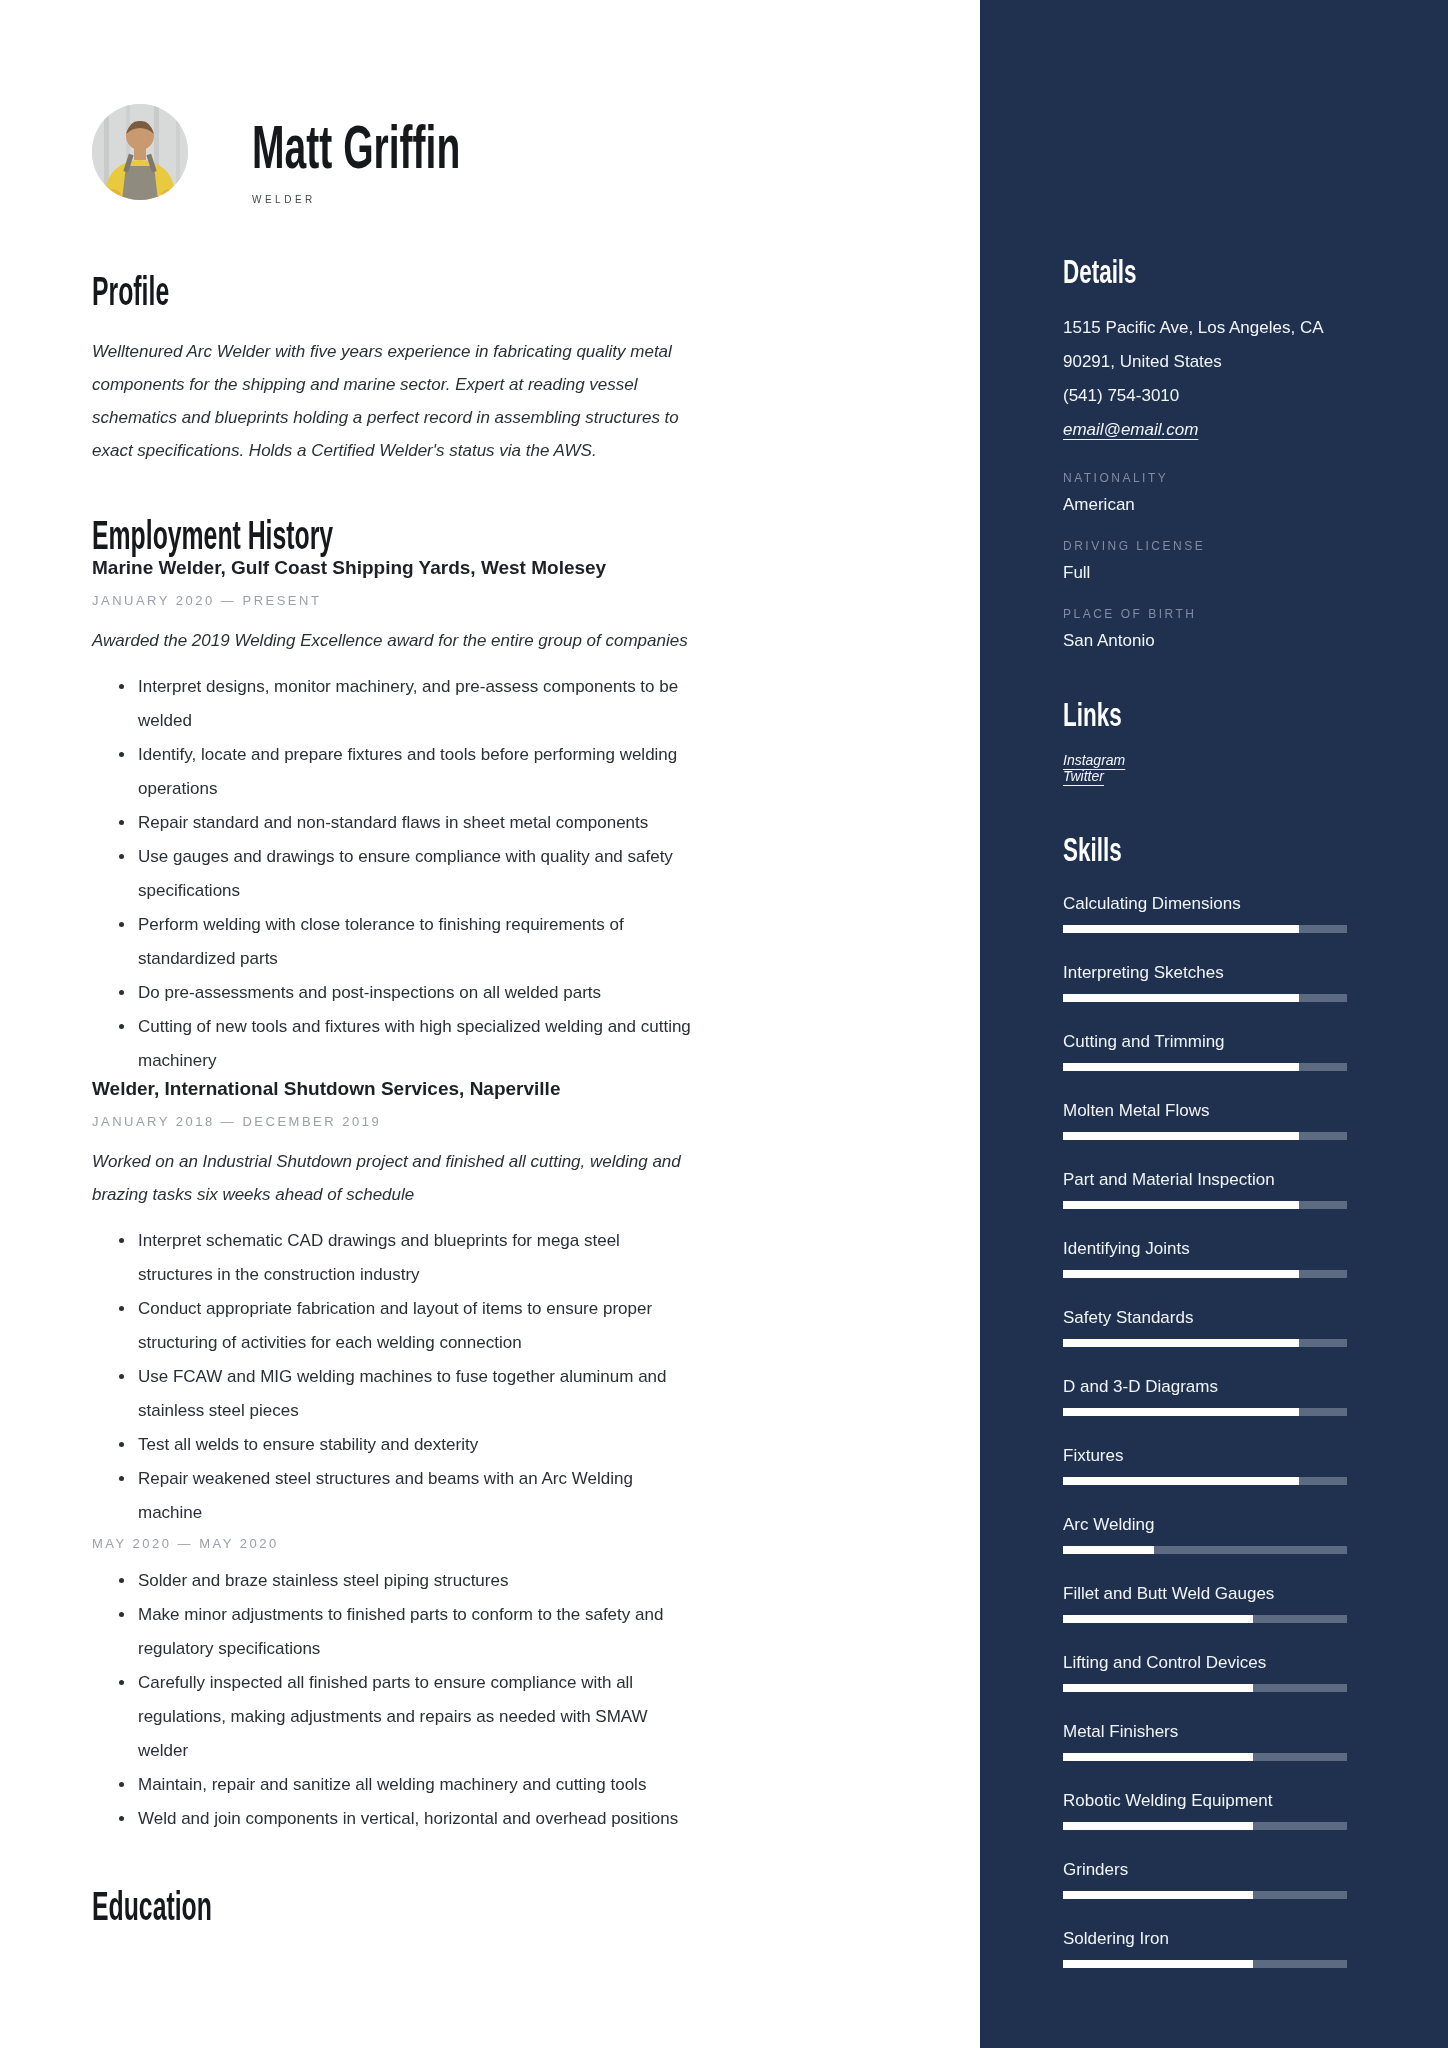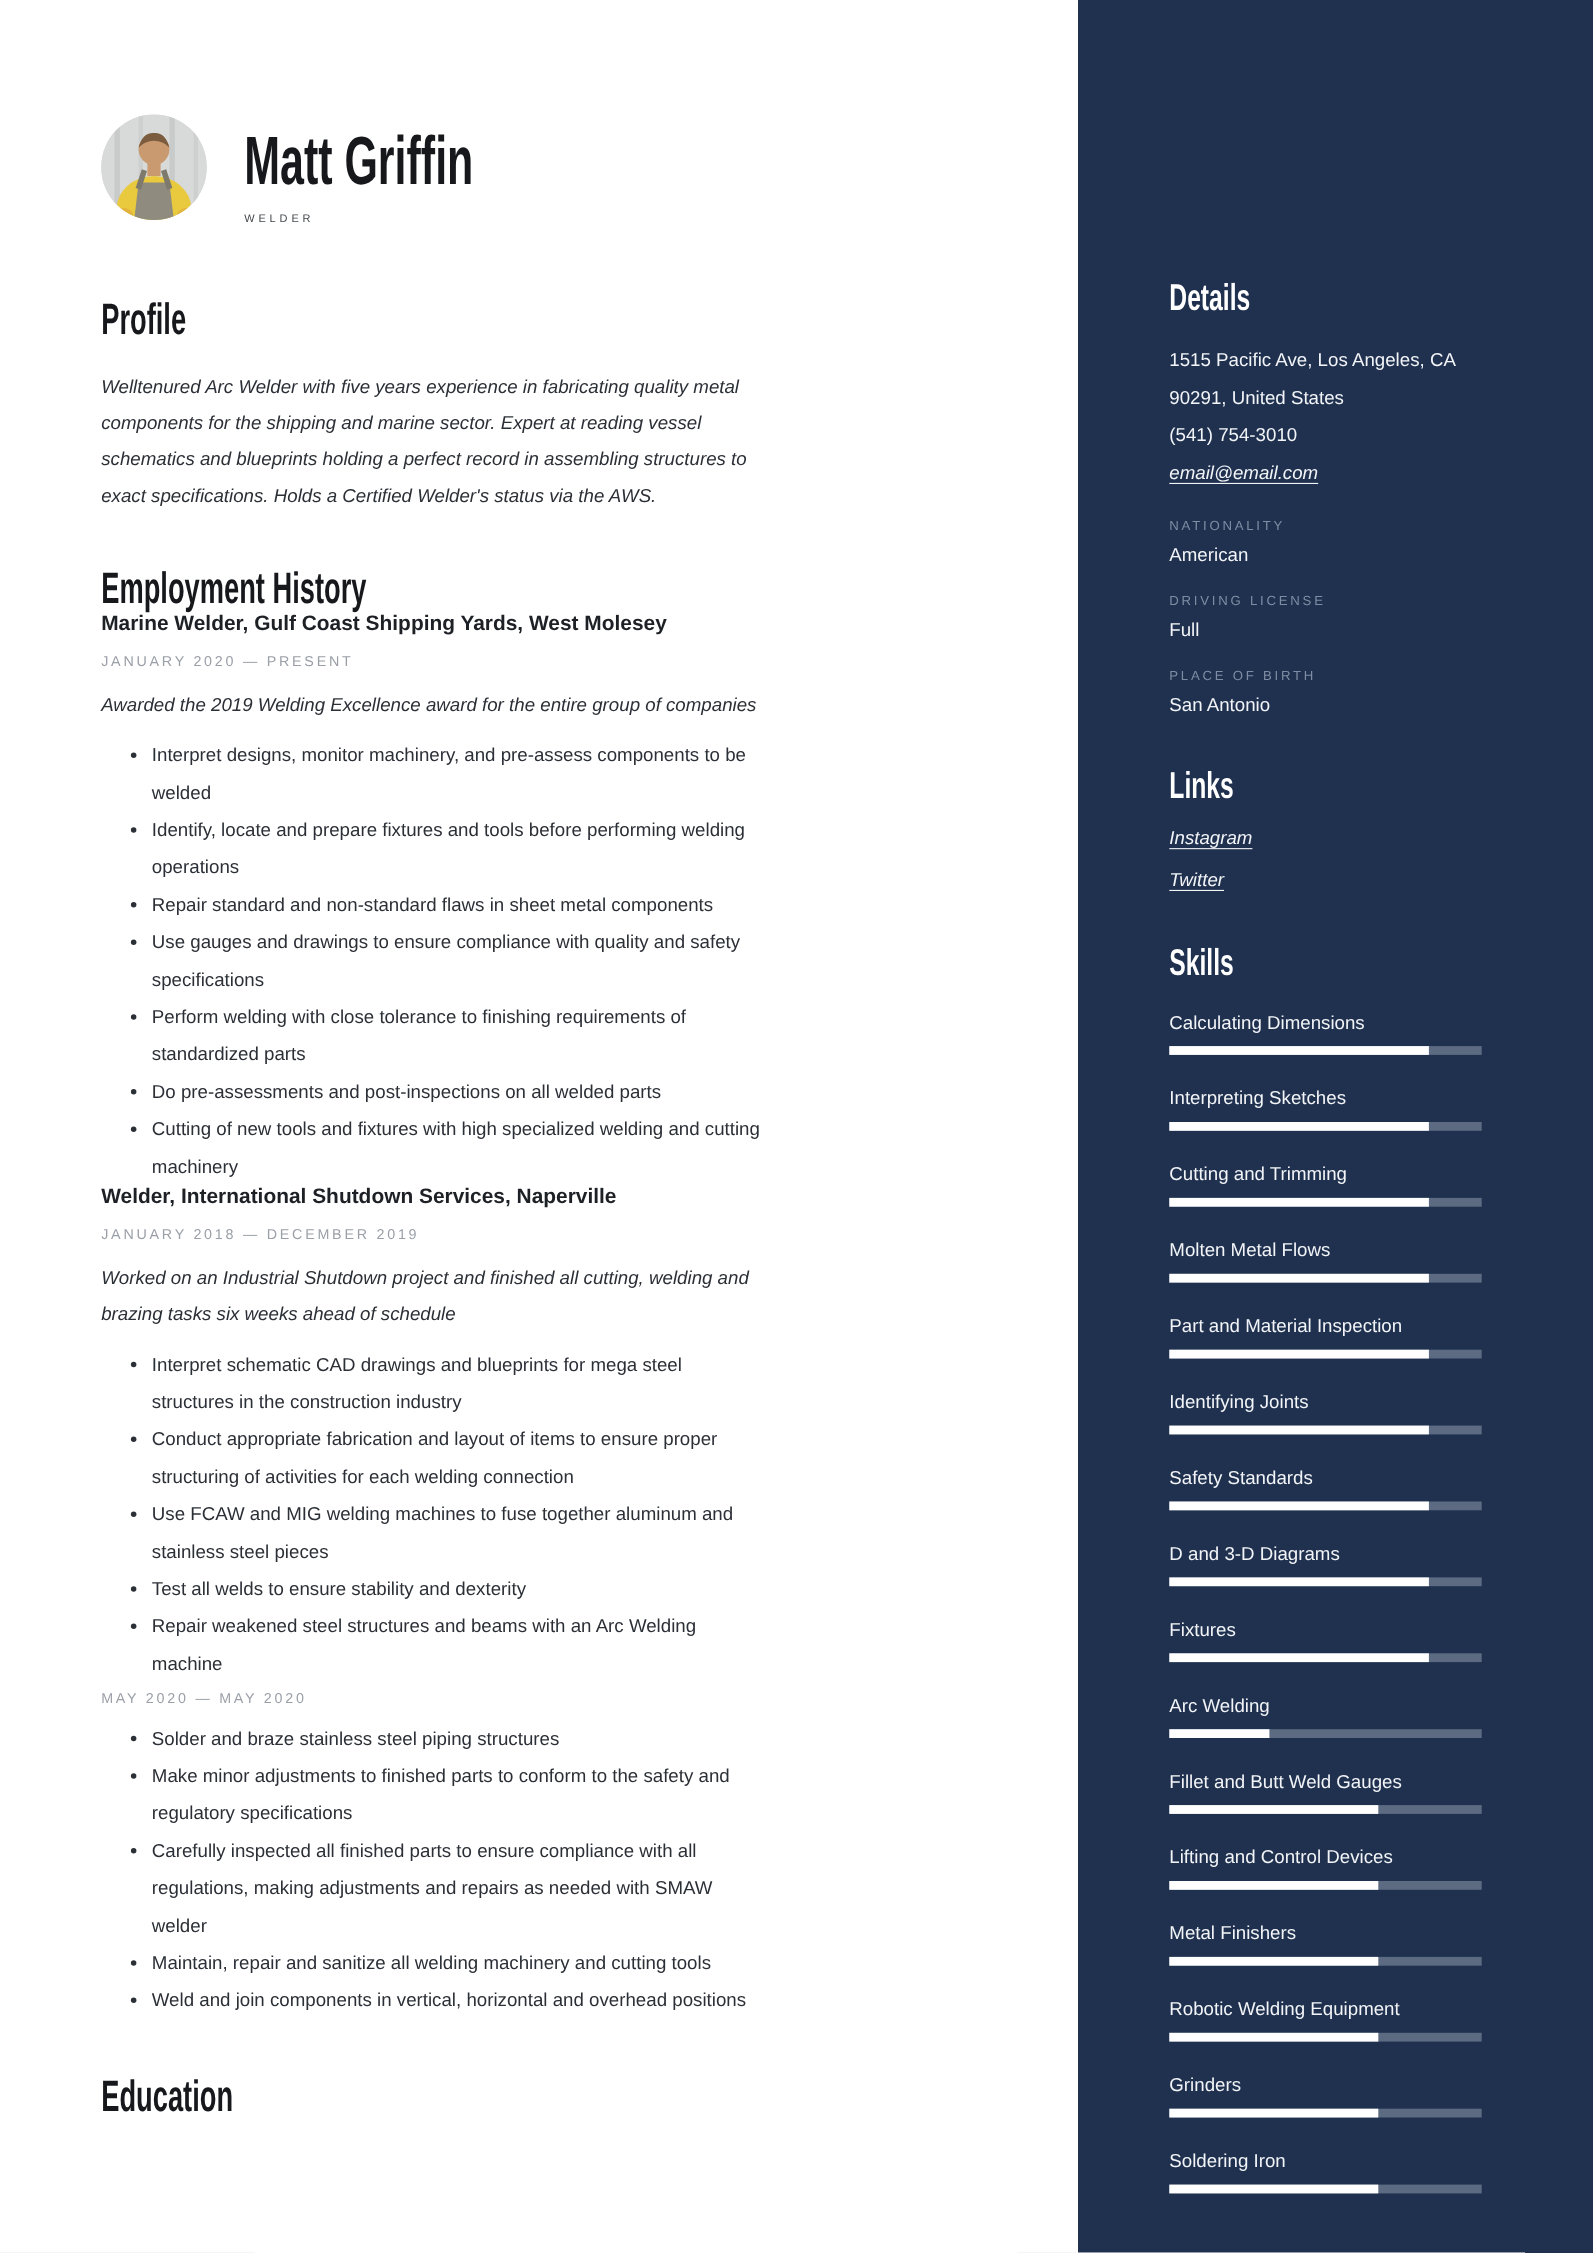--- a/index.html
+++ b/index.html
@@ -11,21 +11,21 @@
   }
   
   .main {
     position:absolute; left:92px; top:0; width:606px; color:#2b2f36;
   }
   .header { margin-top:104px; display:flex; align-items:flex-start; }
   .avatar {
     width:96px; height:96px; border-radius:50%; overflow:hidden; flex:0 0 96px;
     background:#d7d9d8;
   }
-  .id-block { margin-left:34px; padding-top:12px; }
+  .id-block { margin-left:64px; padding-top:12px; }
   .name {
     font-size:62px; font-weight:700; line-height:1.0; color:#16181c;
     transform:scaleX(0.63); transform-origin:0 0; white-space:nowrap;
   }
   .role {
     margin-top:16px; font-size:10px; letter-spacing:3.5px; color:#43474d;
   }
   .sec-heading {
     font-size:40px; font-weight:700; color:#16181c; line-height:1.1;
     transform:scaleX(0.62); transform-origin:0 50%; white-space:nowrap;
@@ -61,21 +61,21 @@
   .sb-details-body { margin-top:20px; font-size:17px; line-height:34px; color:#f2f4f7; }
   .sb-link, .sb-email {
     color:#f2f4f7; text-decoration:underline; text-underline-offset:4px; cursor:pointer;font-style:italic;
   }
   .sb-label {
     margin-top:24px; font-size:12px; letter-spacing:2.5px; color:#7f8da4;
   }
   .sb-value { margin-top:10px; font-size:17px; color:#f2f4f7; }
   .sb-links-heading { margin-top:44px; }
   .sb-links-list { margin-top:18px; }
-  .sb-links-list .sb-link-item { display:block; font-size:17px; margin-bottom:18px; width:max-content; }
+  .sb-links-list .sb-link-item { display:block; font-size:14px; width:max-content; }
   .sb-skills-heading { margin-top:46px; }
   .skills-list { margin-top:22px; }
   .skill { margin-bottom:27px; }
   .skill-name { font-size:17px; color:#f2f4f7; line-height:26px; }
   .skill-bar {
     margin-top:8px; width:284px; height:8px; background:#5d6b82; position:relative;
   }
   .skill-fill { position:absolute; left:0; top:0; bottom:0; background:#ffffff; }
 </style>
 </head>

